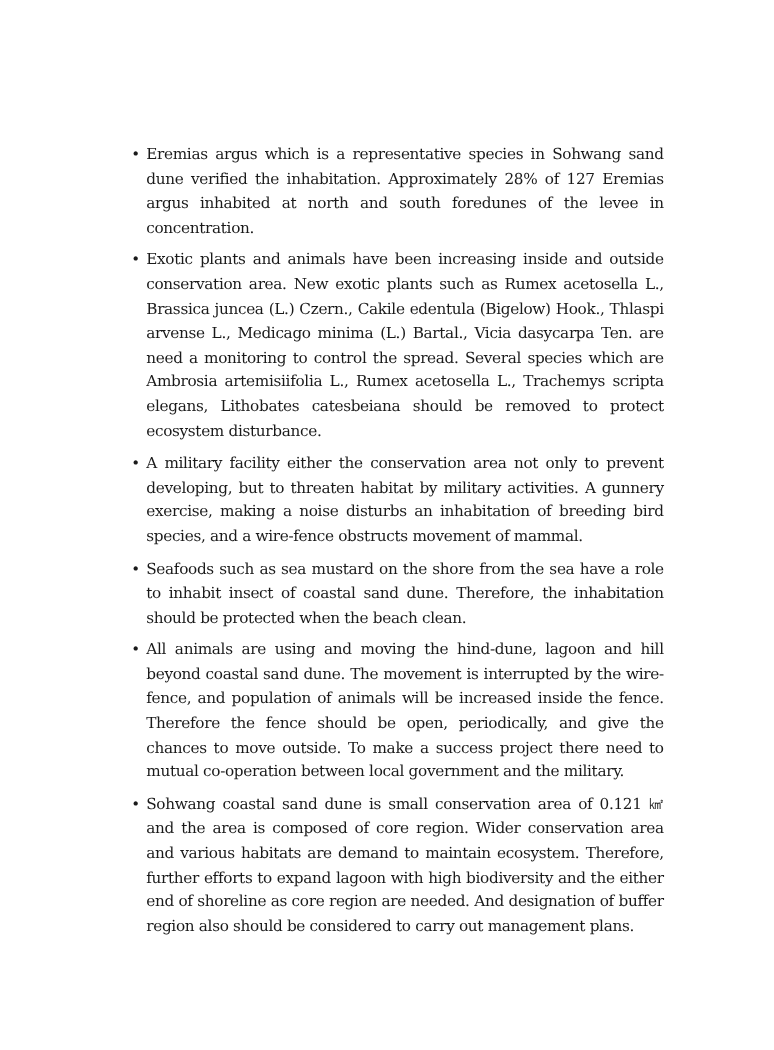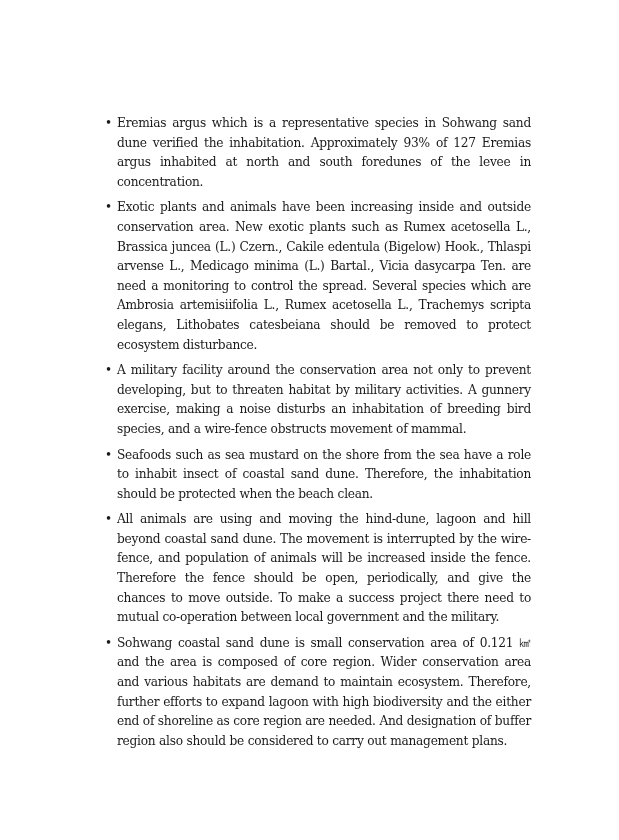--- a/index.html
+++ b/index.html
@@ -36,20 +36,20 @@
     top: 0;
     font-size: 12px;
   }
   .it { }
 </style>
 </head>
 <body>
 
 <div class="page">
   <ul class="bullet-list" id="bullet-list">
-      <li class="bullet-item"><span class="bullet-dot">•</span><span>Eremias argus which is a representative species in Sohwang sand dune verified the inhabitation. Approximately 93% of 127 Eremias argus inhabited at north and south foredunes of the levee in concentration.</span></li>
+      <li class="bullet-item"><span class="bullet-dot">•</span><span>Eremias argus which is a representative species in Sohwang sand dune verified the inhabitation. Approximately 28% of 127 Eremias argus inhabited at north and south foredunes of the levee in concentration.</span></li>
       <li class="bullet-item"><span class="bullet-dot">•</span><span>Exotic plants and animals have been increasing inside and outside conservation area. New exotic plants such as </span><span class="it">Rumex acetosella</span><span> L., </span><span class="it">Brassica juncea</span><span> (L.) Czern., </span><span class="it">Cakile edentula</span><span> (Bigelow) Hook., </span><span class="it">Thlaspi arvense</span><span> L., </span><span class="it">Medicago minima</span><span> (L.) Bartal., </span><span class="it">Vicia dasycarpa</span><span> Ten. are need a monitoring to control the spread. Several species which are </span><span class="it">Ambrosia artemisiifolia</span><span> L., </span><span class="it">Rumex acetosella</span><span> L., </span><span class="it">Trachemys scripta elegans</span><span>, L</span><span class="it">ithobates catesbeiana</span><span> should be removed to protect ecosystem disturbance.</span></li>
-      <li class="bullet-item"><span class="bullet-dot">•</span><span>A military facility around the conservation area not only to prevent developing, but to threaten habitat by military activities. A gunnery exercise, making a noise disturbs an inhabitation of breeding bird species, and a wire-fence obstructs movement of mammal.</span></li>
+      <li class="bullet-item"><span class="bullet-dot">•</span><span>A military facility either the conservation area not only to prevent developing, but to threaten habitat by military activities. A gunnery exercise, making a noise disturbs an inhabitation of breeding bird species, and a wire-fence obstructs movement of mammal.</span></li>
       <li class="bullet-item"><span class="bullet-dot">•</span><span>Seafoods such as sea mustard on the shore from the sea have a role to inhabit insect of coastal sand dune. Therefore, the inhabitation should be protected when the beach clean.</span></li>
       <li class="bullet-item"><span class="bullet-dot">•</span><span>All animals are using and moving the hind-dune, lagoon and hill beyond coastal sand dune. The movement is interrupted by the wire-fence, and population of animals will be increased inside the fence. Therefore the fence should be open, periodically, and give the chances to move outside. To make a success project there need to mutual co-operation between local government and the military.</span></li>
       <li class="bullet-item"><span class="bullet-dot">•</span><span>Sohwang coastal sand dune is small conservation area of 0.121 ㎢ and the area is composed of core region. Wider conservation area and various habitats are demand to maintain ecosystem. Therefore, further efforts to expand lagoon with high biodiversity and the either end of shoreline as core region are needed. And designation of buffer region also should be considered to carry out management plans.</span></li>
     </ul>
 </div>
 
 </body></html>

